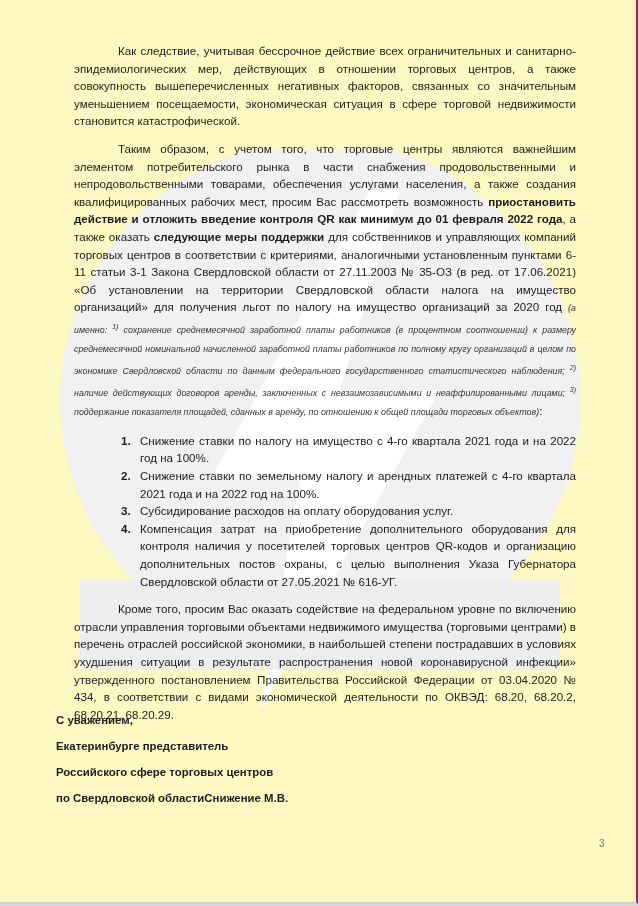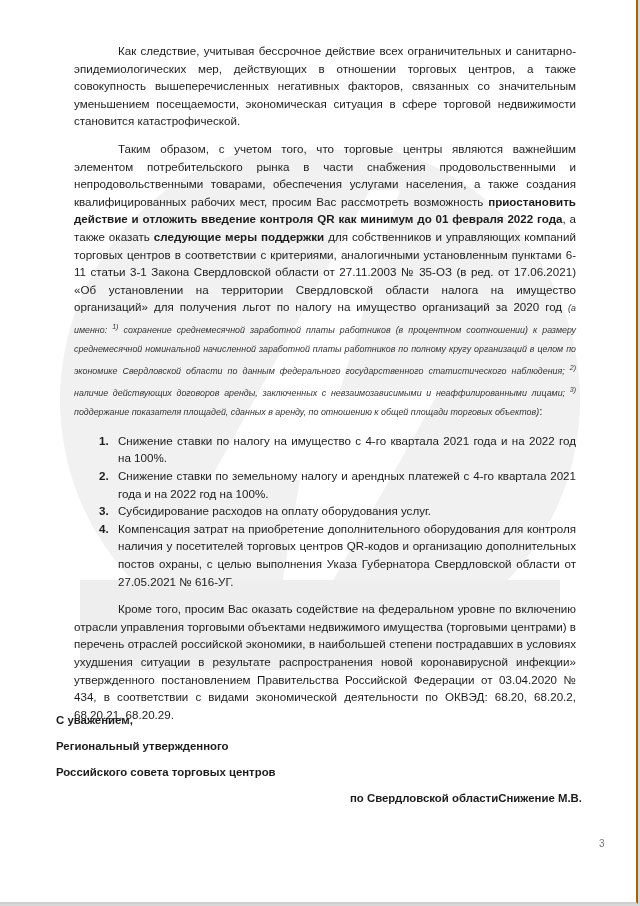--- a/index.html
+++ b/index.html
@@ -4,22 +4,22 @@
 <style>
   html, body { margin: 0; padding: 0; }
   body {
     width: 640px; height: 906px; overflow: hidden;
     background: #d8d8d8;
     font-family: "Liberation Sans", "DejaVu Sans", sans-serif;
   }
   .page {
     position: absolute; left: 0; top: 0;
     width: 636px; height: 902px;
-    background: #ffffff;
-    border-right: 2px solid #a16207;
+    background: #fef9c3;
+    border-right: 2px solid #be185d;
     border-bottom: 2px solid #cfcfcf;
     overflow: hidden;
   }
   .watermark {
     position: absolute; left: 40px; top: 150px;
     width: 560px; height: 560px;
     pointer-events: none;
   }
   .content {
     position: absolute; left: 74px; top: 42px; width: 502px;
@@ -29,29 +29,29 @@
   .para { text-align: justify; text-indent: 44px; margin: 0 0 10px 0; }
   .para b { font-weight: bold; }
   .fine {
     font-style: italic; font-size: 8.9px; color: #333;
   }
   .fine sup { font-size: 7px; }
   ol.measures {
     margin: 6px 0 10px 0; padding-left: 38px;
   }
   ol.measures li {
-    text-align: justify; padding-left: 6px;
+    text-align: justify; padding-left: 6px; margin-left: 22px;
   }
   ol.measures li::marker { font-weight: bold; }
   .sign {
     position: absolute; left: 56px; top: 714px; width: 526px;
     font-size: 11.4px; font-weight: bold; color: #1c1c1c;
   }
   .sign .line { height: 26px; }
-  .sign .row { display: flex; justify-content: flex-end; }
+  .sign .row { display: flex; justify-content: flex-start; }
   .page-number {
     position: absolute; left: 599px; top: 838px;
     font-size: 10px; color: #777;
   }
 </style>
 </head>
 <body>
 
 <div class="page">
 
@@ -71,22 +71,22 @@
       <li>Снижение ставки по земельному налогу и арендных платежей с 4-го квартала 2021 года и на 2022 год на 100%.</li>
       <li>Субсидирование расходов на оплату оборудования услуг.</li>
       <li>Компенсация затрат на приобретение дополнительного оборудования для контроля наличия у посетителей торговых центров QR-кодов и организацию дополнительных постов охраны, с целью выполнения Указа Губернатора Свердловской области от 27.05.2021 № 616-УГ.</li>
     </ol>
 
     <p class="para">Кроме того, просим Вас оказать содействие на федеральном уровне по включению отрасли управления торговыми объектами недвижимого имущества (торговыми центрами) в перечень отраслей российской экономики, в наибольшей степени пострадавших в условиях ухудшения ситуации в результате распространения новой коронавирусной инфекции» утвержденного постановлением Правительства Российской Федерации от 03.04.2020 № 434, в соответствии с видами экономической деятельности по ОКВЭД: 68.20, 68.20.2, 68.20.21, 68.20.29.</p>
   </div>
 
   <div class="sign">
     <div class="line">С уважением,</div>
-    <div class="line">Региональный утвержденного</div>
-    <div class="line">Российского совета торговых центров</div>
+    <div class="line">Екатеринбурге представитель</div>
+    <div class="line">Российского сфере торговых центров</div>
     <div class="line row">
       <span>по Свердловской области</span>
       <span>Снижение М.В.</span>
     </div>
   </div>
 
   <div class="page-number">3</div>
 </div>
 
 </body></html>

